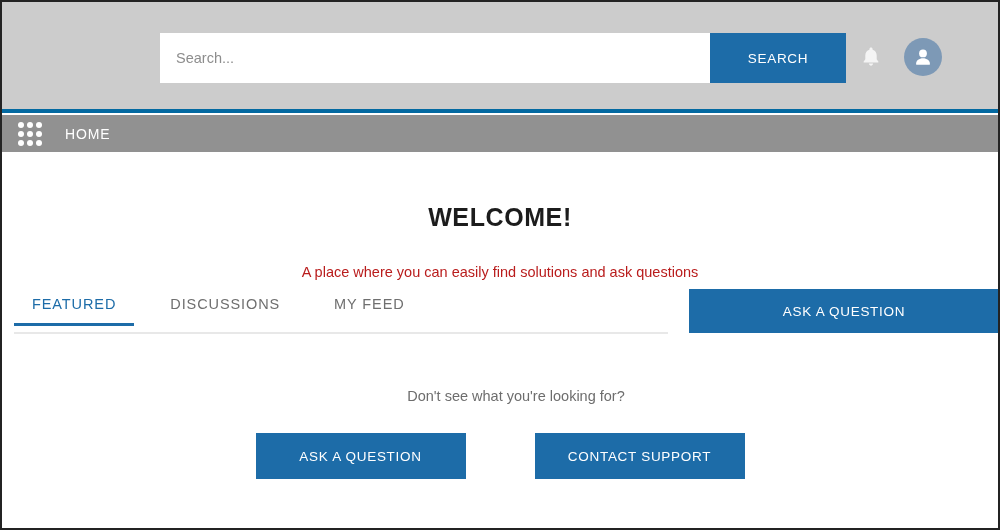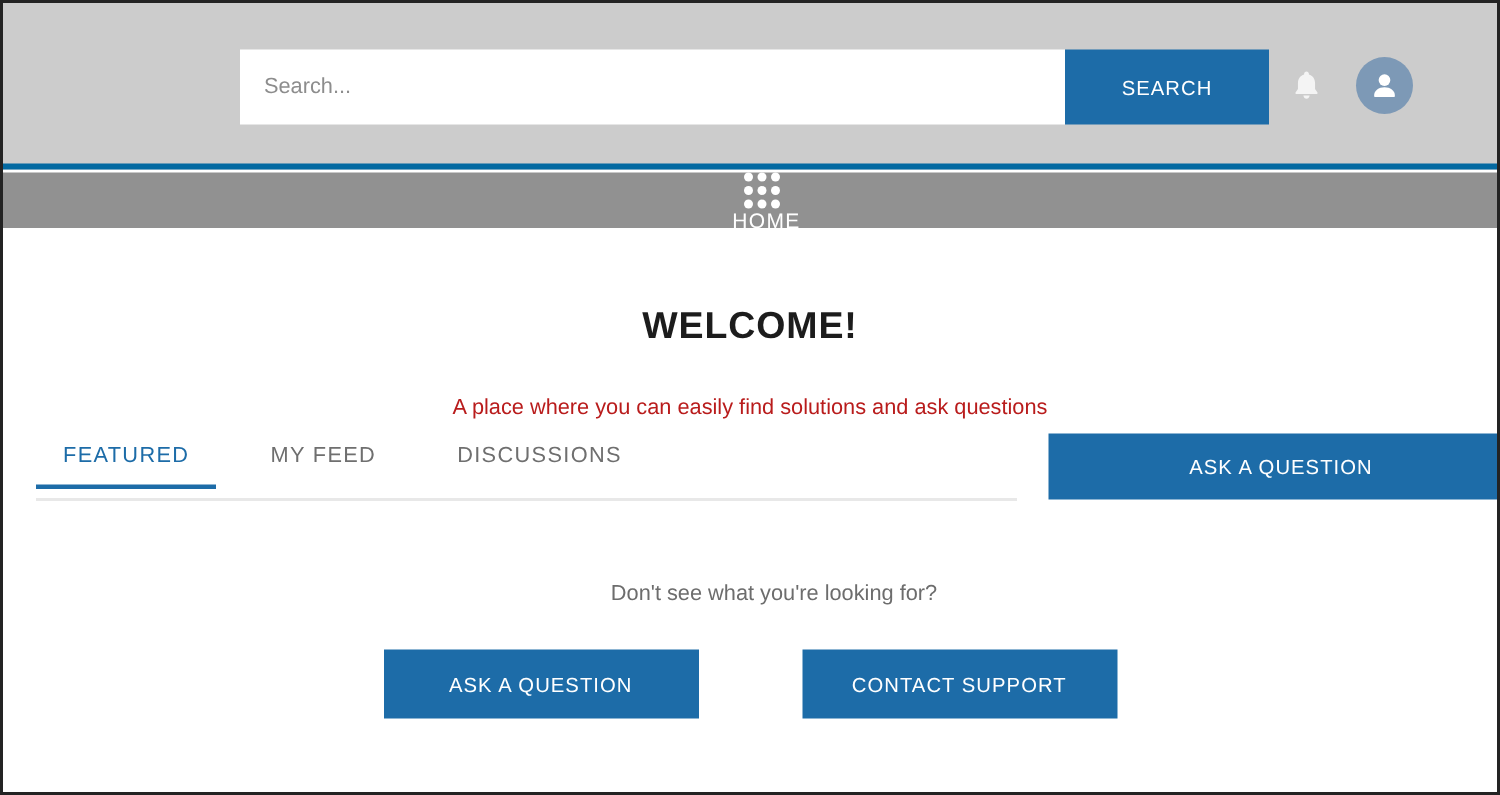--- a/index.html
+++ b/index.html
@@ -108,21 +108,20 @@
   .navbar {
     position: absolute;
     left: 0;
     top: 113px;
     width: 996px;
     height: 37px;
     background: #919191;
     display: flex;
     align-items: center;
     box-sizing: border-box;
-    flex-direction: column;
   }
 
   .waffle {
     width: 26px;
     height: 26px;
     margin-left: 15px;
     display: grid;
     grid-template-columns: repeat(3, 6px);
     grid-template-rows: repeat(3, 6px);
     gap: 3px;
@@ -171,21 +170,21 @@
     margin: 0;
     padding-top: 16px;
     font-size: 14.5px;
     color: #b91c1c;
     font-weight: 400;
   }
 
   
   .tabs-row {
     position: absolute;
-    left: 14px;
+    left: 4px;
     top: 139px;
     width: 932px;
     height: 48px;
   }
 
   .tabs {
     position: absolute;
     left: 8px;
     top: 0;
     width: 654px;
@@ -321,22 +320,22 @@
   <div class="main">
 
     <h1 class="welcome-title">WELCOME!</h1>
 
     <p class="welcome-sub">A place where you can easily find solutions and ask questions</p>
 
     <div class="tabs-row">
 
       <div class="tabs">
         <span class="tab active">FEATURED</span>
+        <span class="tab">DISCUSSIONS</span>
         <span class="tab">MY FEED</span>
-        <span class="tab">DISCUSSIONS</span>
       </div>
 
       <button class="ask-top">ASK A QUESTION</button>
     </div>
 
     <div class="empty-state">
       <p class="empty-text">Don't see what you're looking for?</p>
 
       <div class="cta-row">
         <button class="cta-button">ASK A QUESTION</button>

